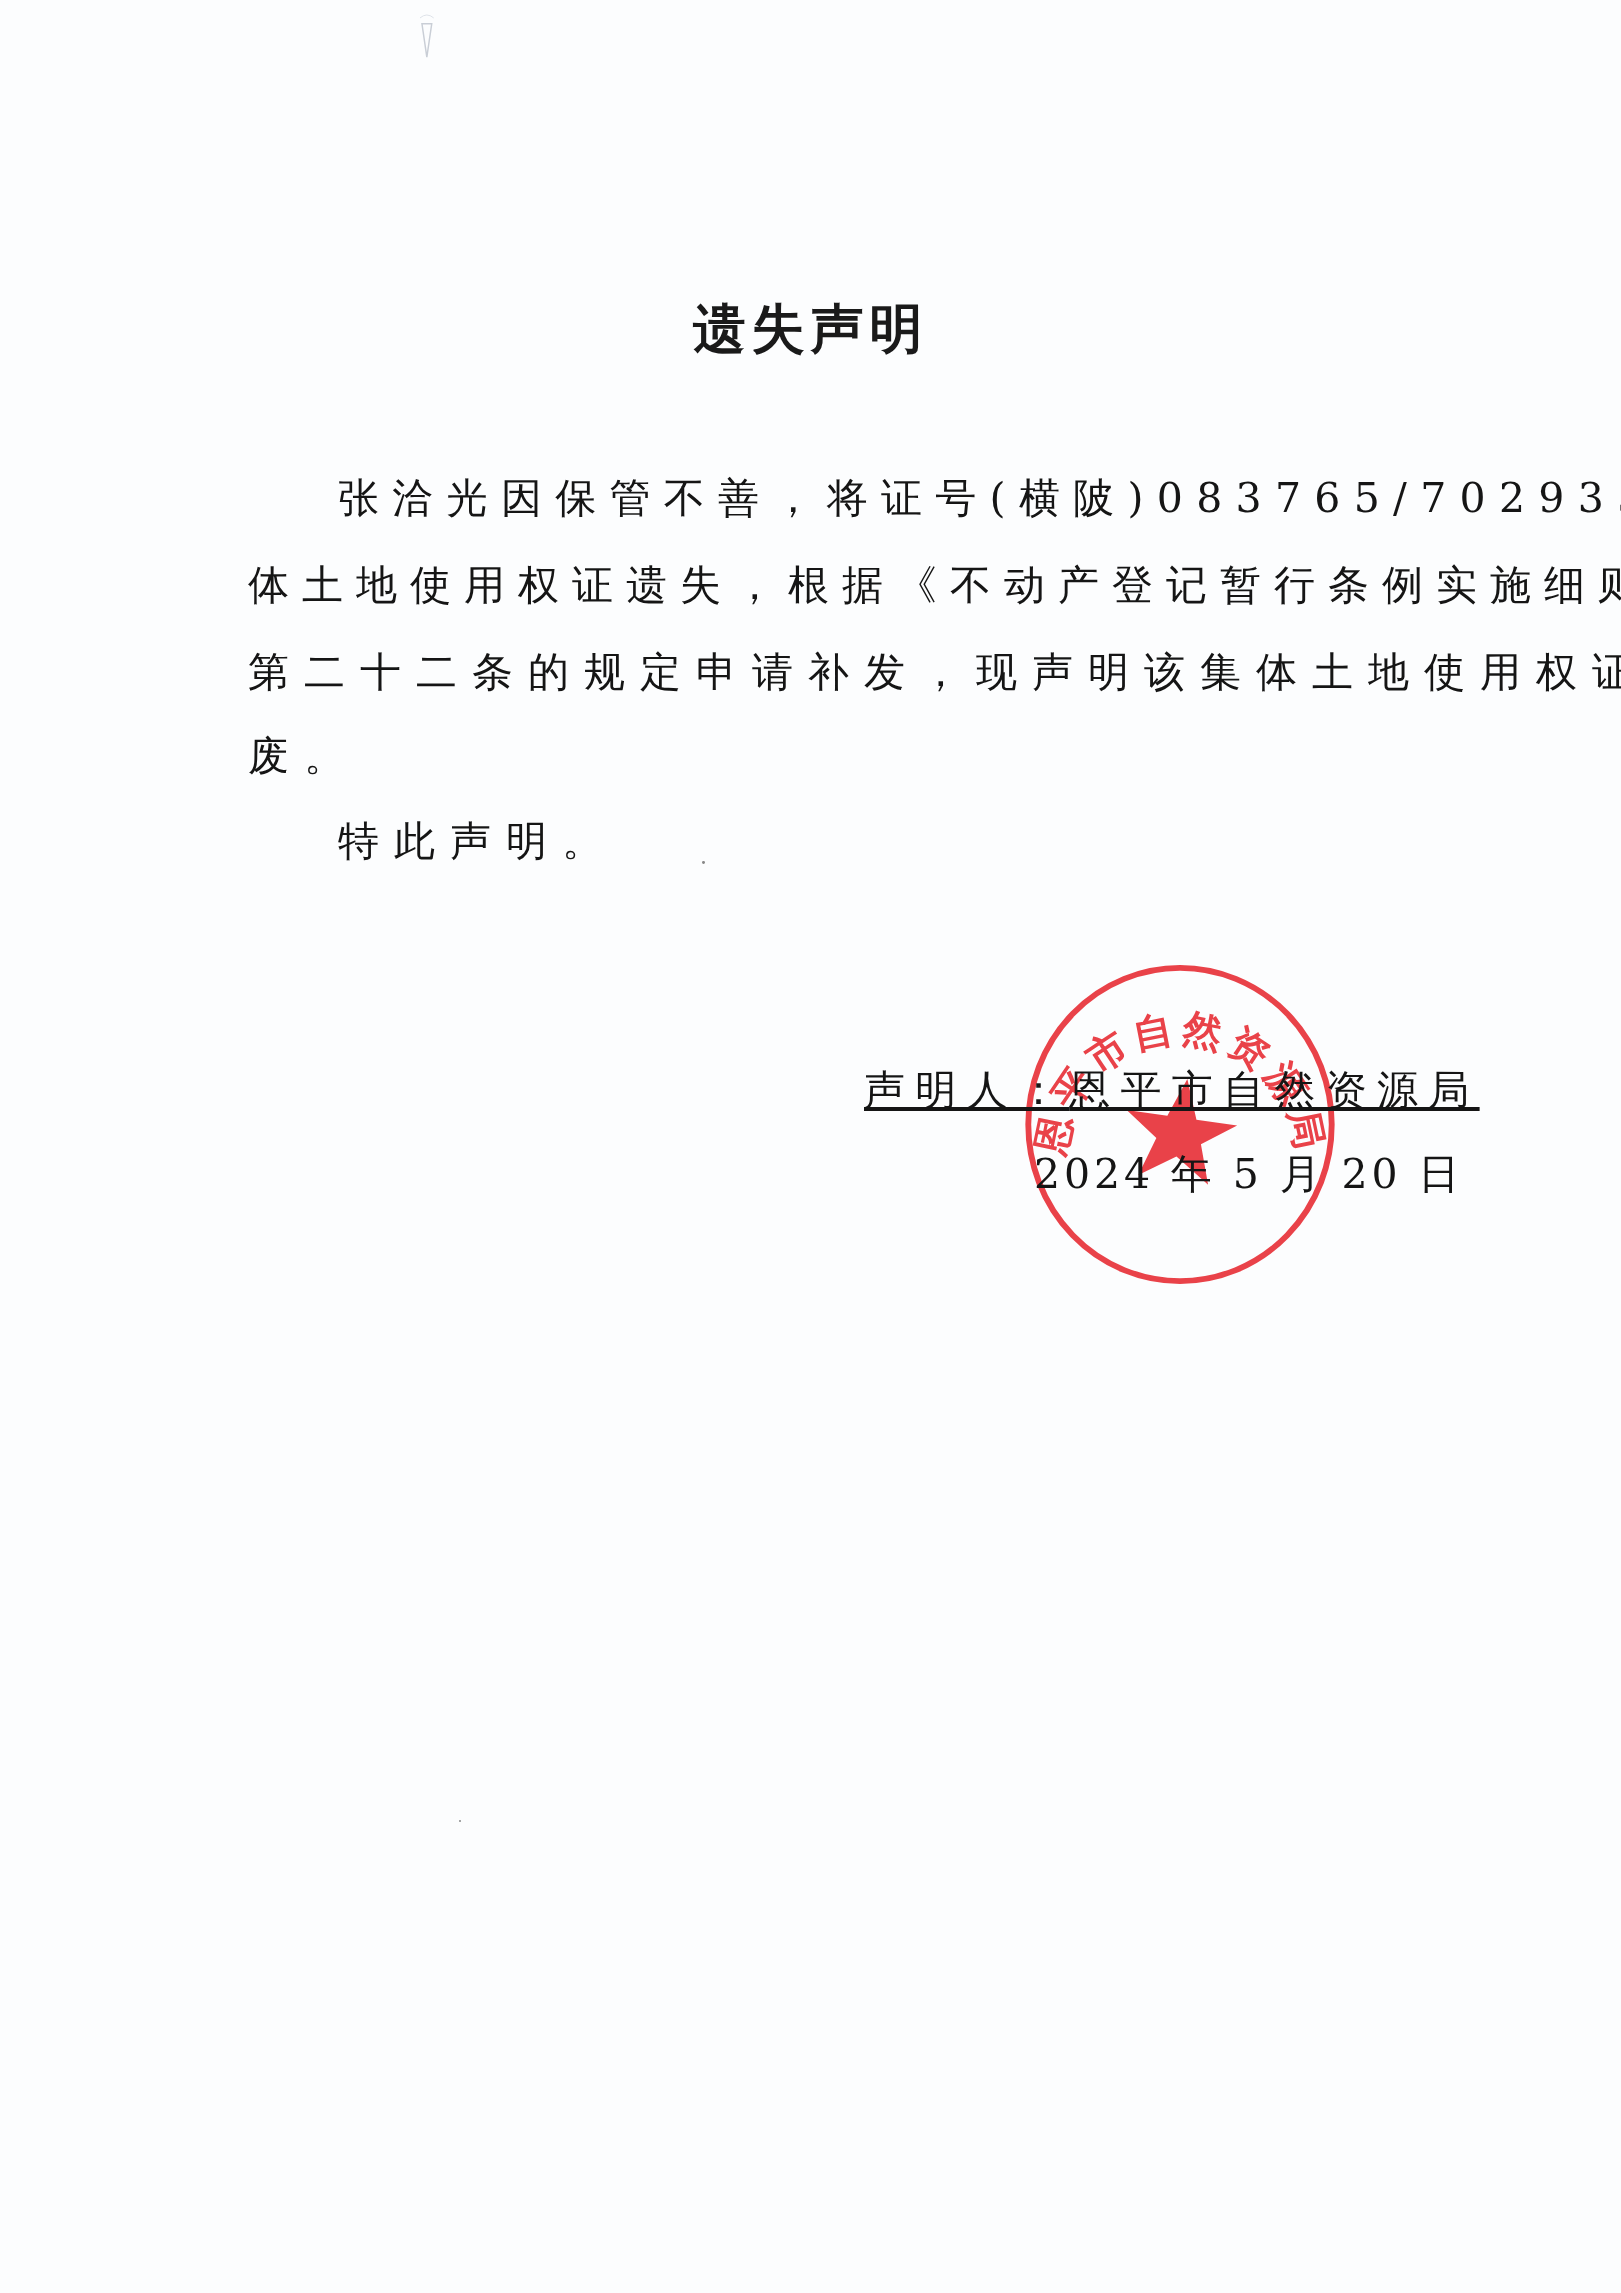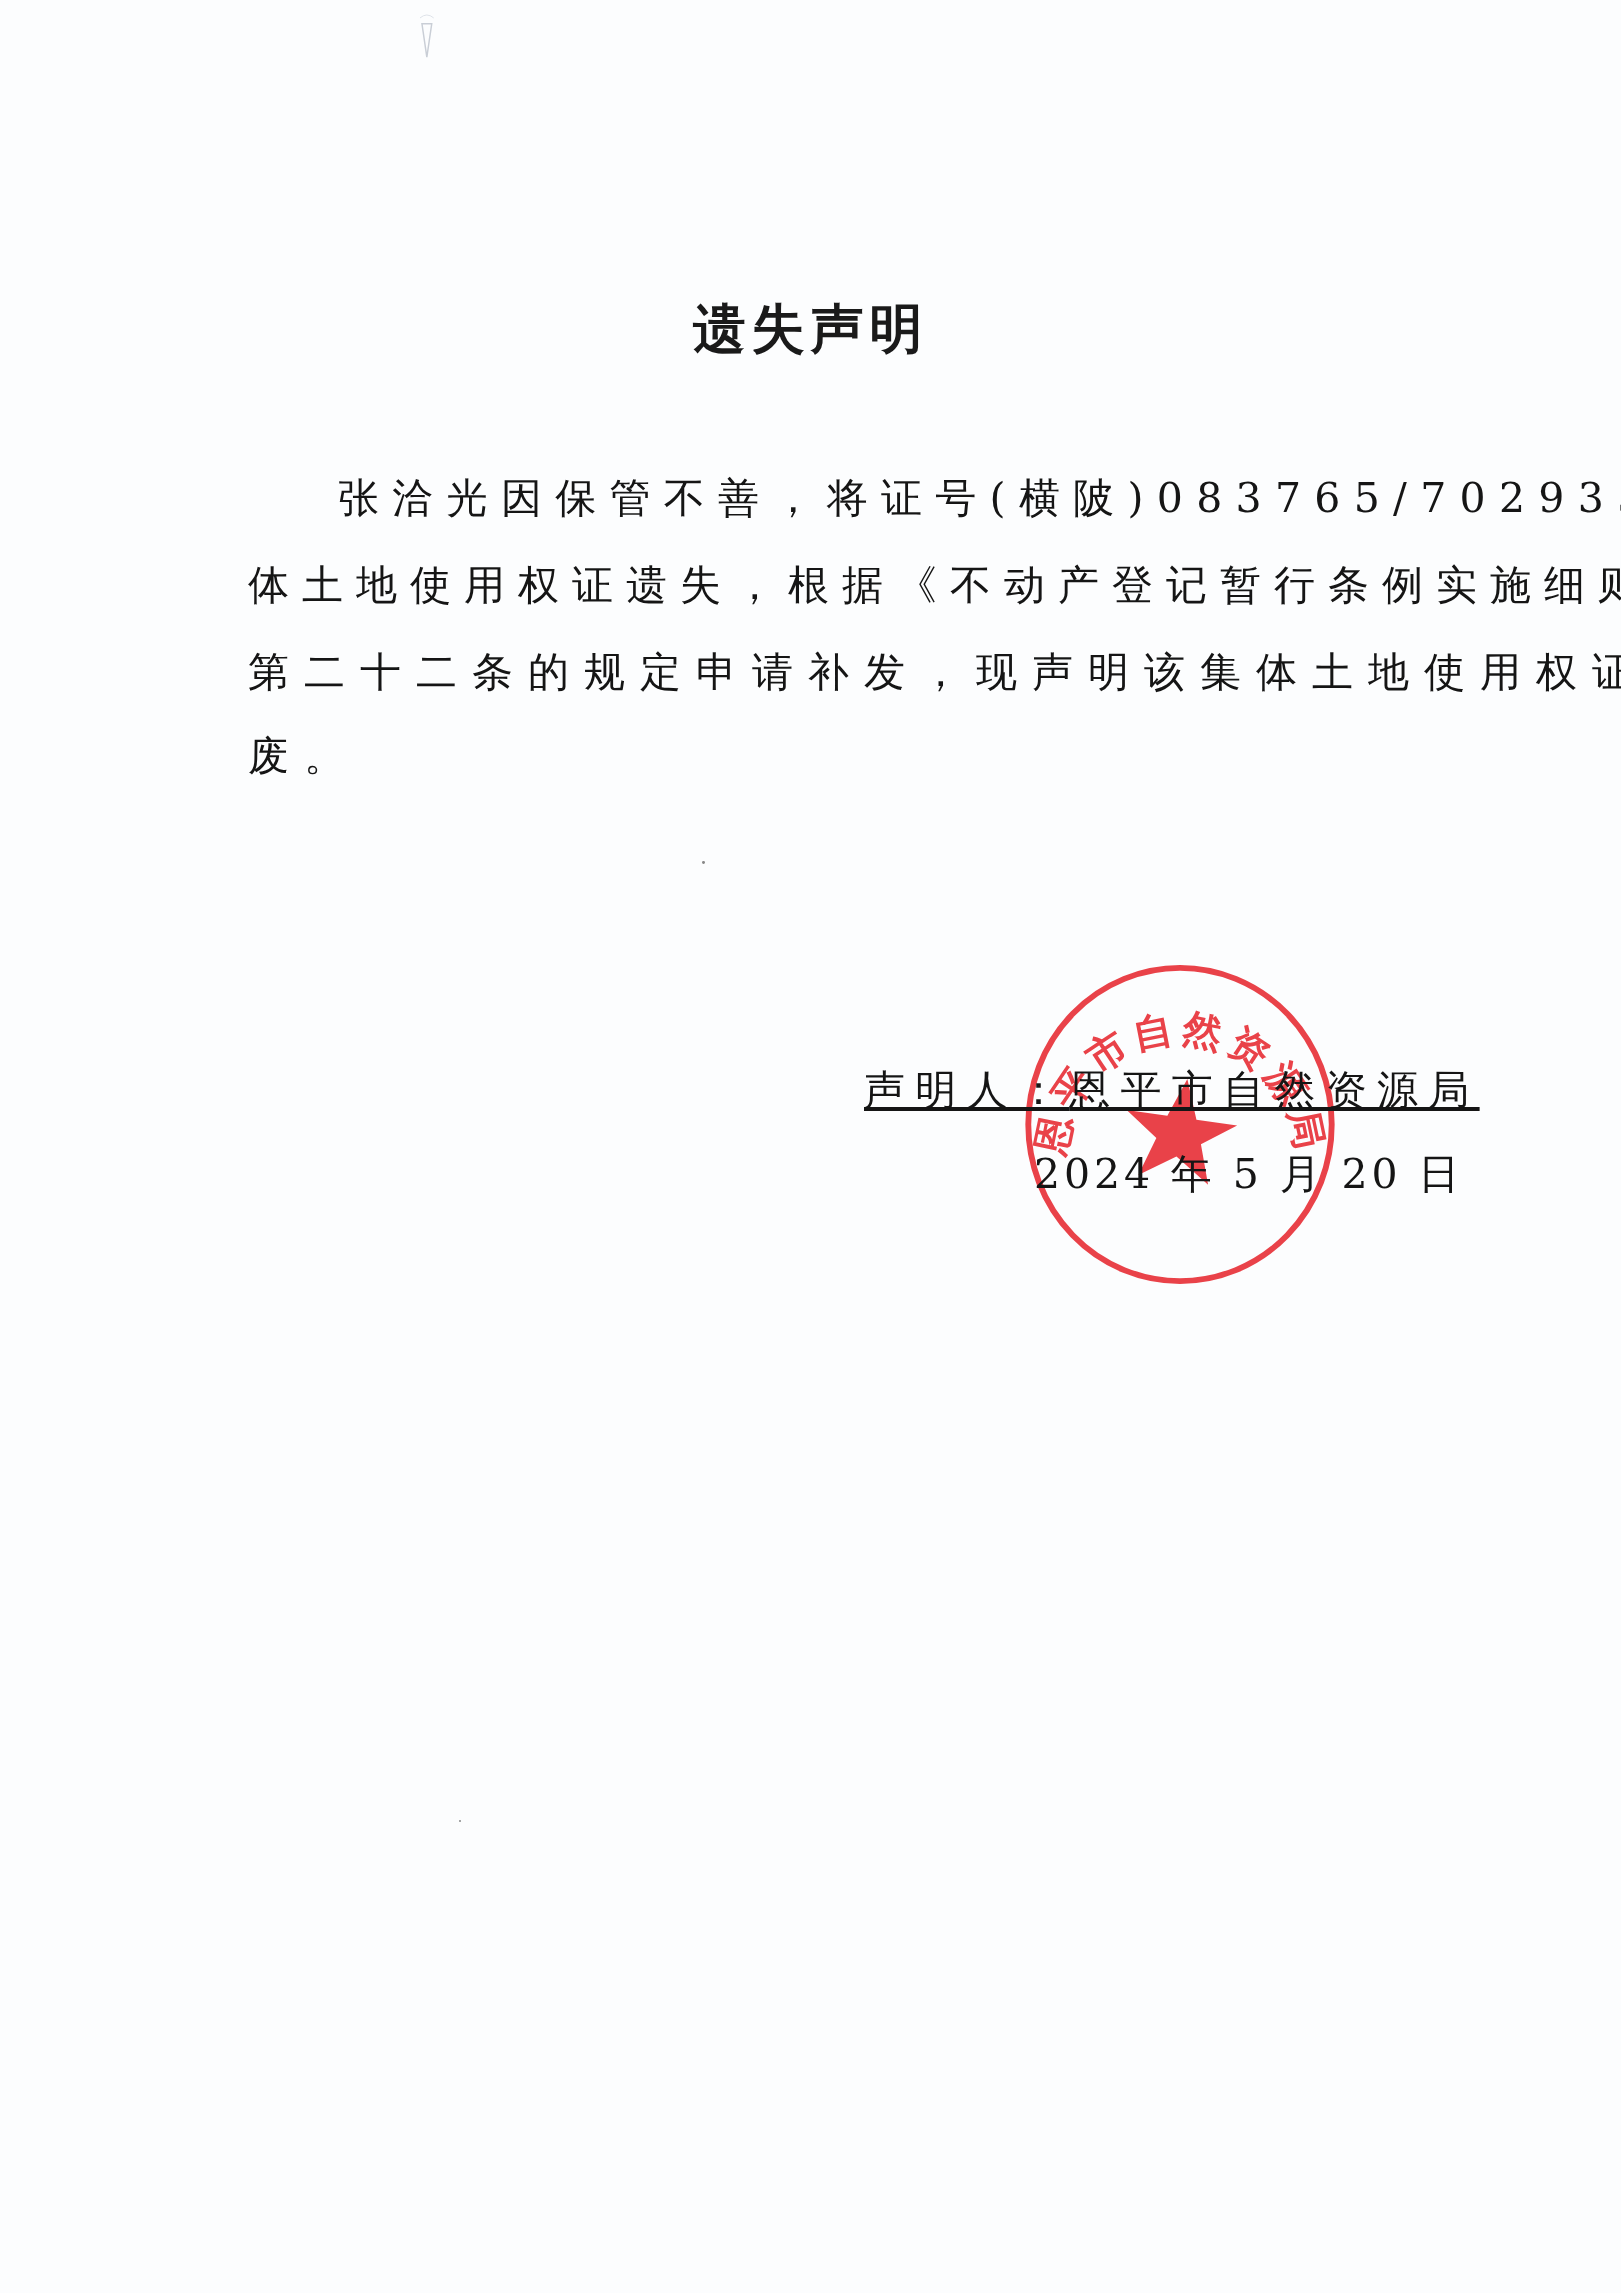--- a/index.html
+++ b/index.html
@@ -90,20 +90,21 @@
     <path d="M2 10 L12 10 L7 44 Z" fill="none" stroke="#c9ced6" stroke-width="1.5"></path>
     <path d="M0 4 Q7 -2 14 4" fill="none" stroke="#dde2e8" stroke-width="1"></path>
   </svg>
 
   <div class="title">遗失声明</div>
 
   <div class="line l1">张洽光因保管不善，将证号(横陂)083765/702933 号集</div>
   <div class="line l2">体土地使用权证遗失，根据《不动产登记暂行条例实施细则》</div>
   <div class="line l3">第二十二条的规定申请补发，现声明该集体土地使用权证作</div>
   <div class="line l4">废。</div>
+  <div class="line l5">特此声明。</div>
 
   <div class="sig sig-name"><span>声明人：</span><span>恩平市自然资源局</span></div>
   <div class="sig sig-date">2024 年 5 月 20 日</div>
 
   <svg class="stamp" viewBox="0 0 322 330">
     <defs>
       <path id="sealArc" d="M 55 250 A 118 118 0 1 1 268 250"></path>
     </defs>
     <ellipse cx="161" cy="165" rx="155" ry="160" fill="none" stroke="#e8333a" stroke-width="6"></ellipse>
     <text font-family="DejaVu Sans, sans-serif" font-size="40" font-weight="bold" fill="#e8333a" letter-spacing="6">

